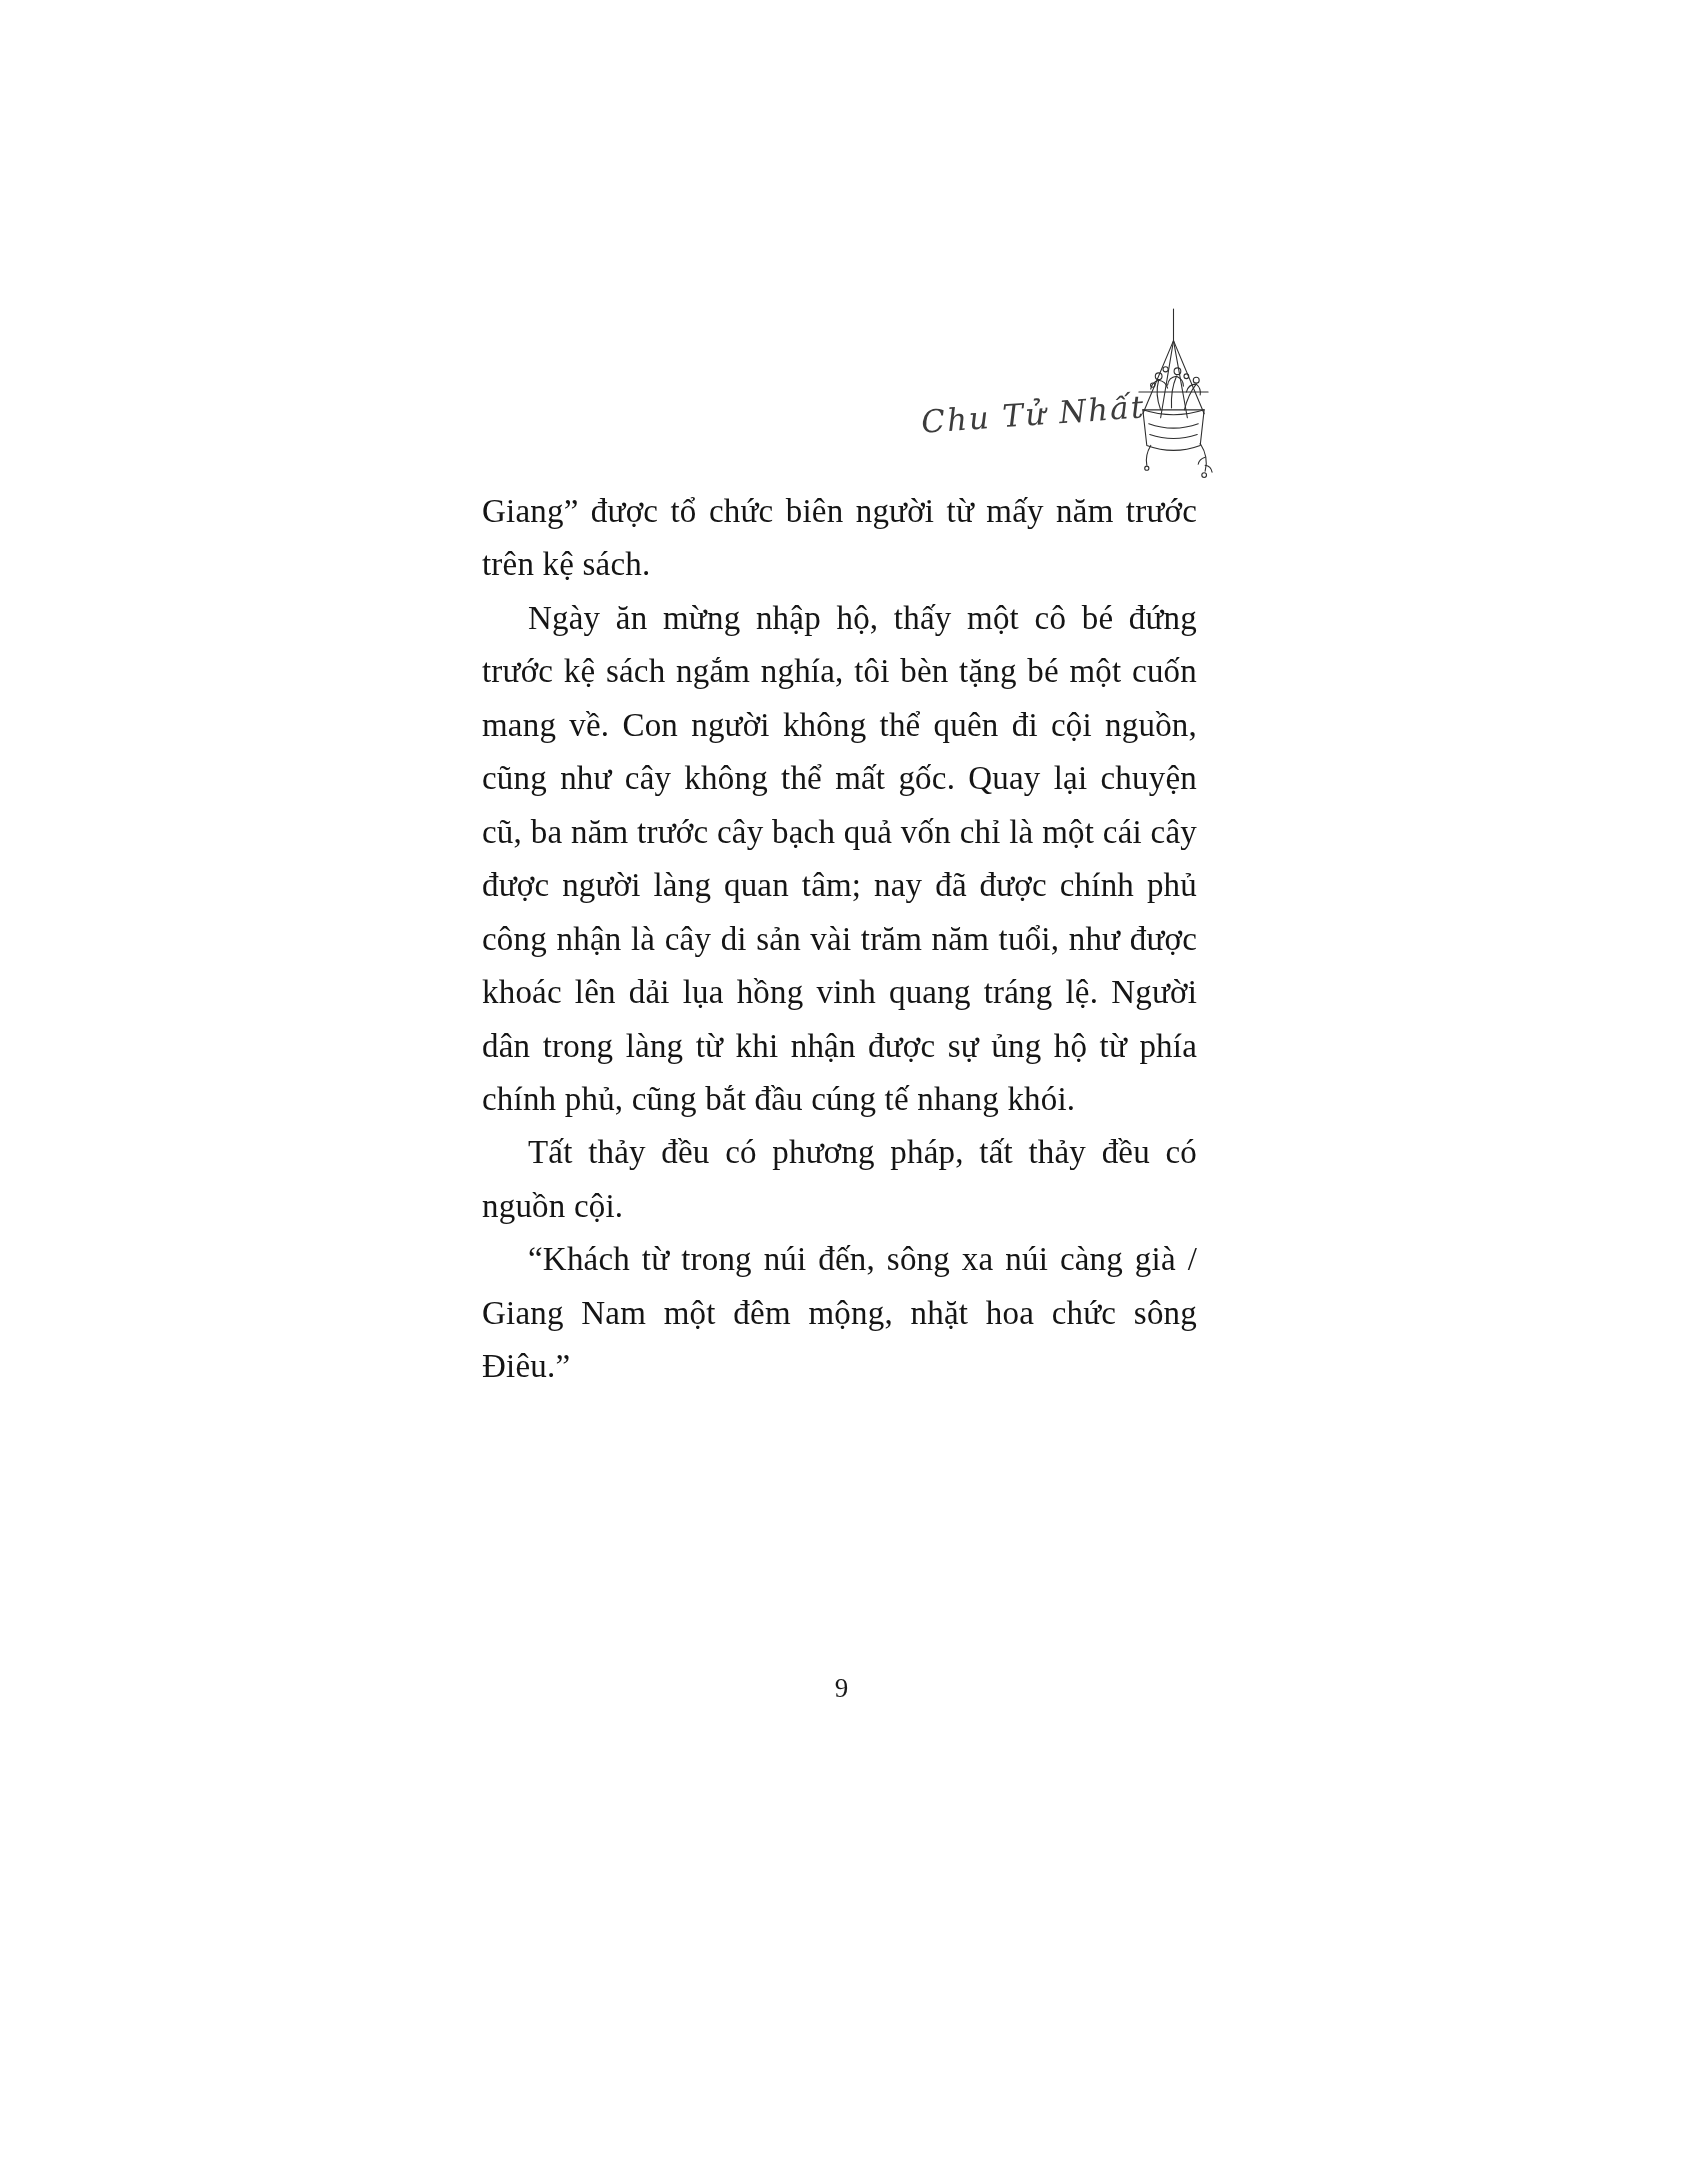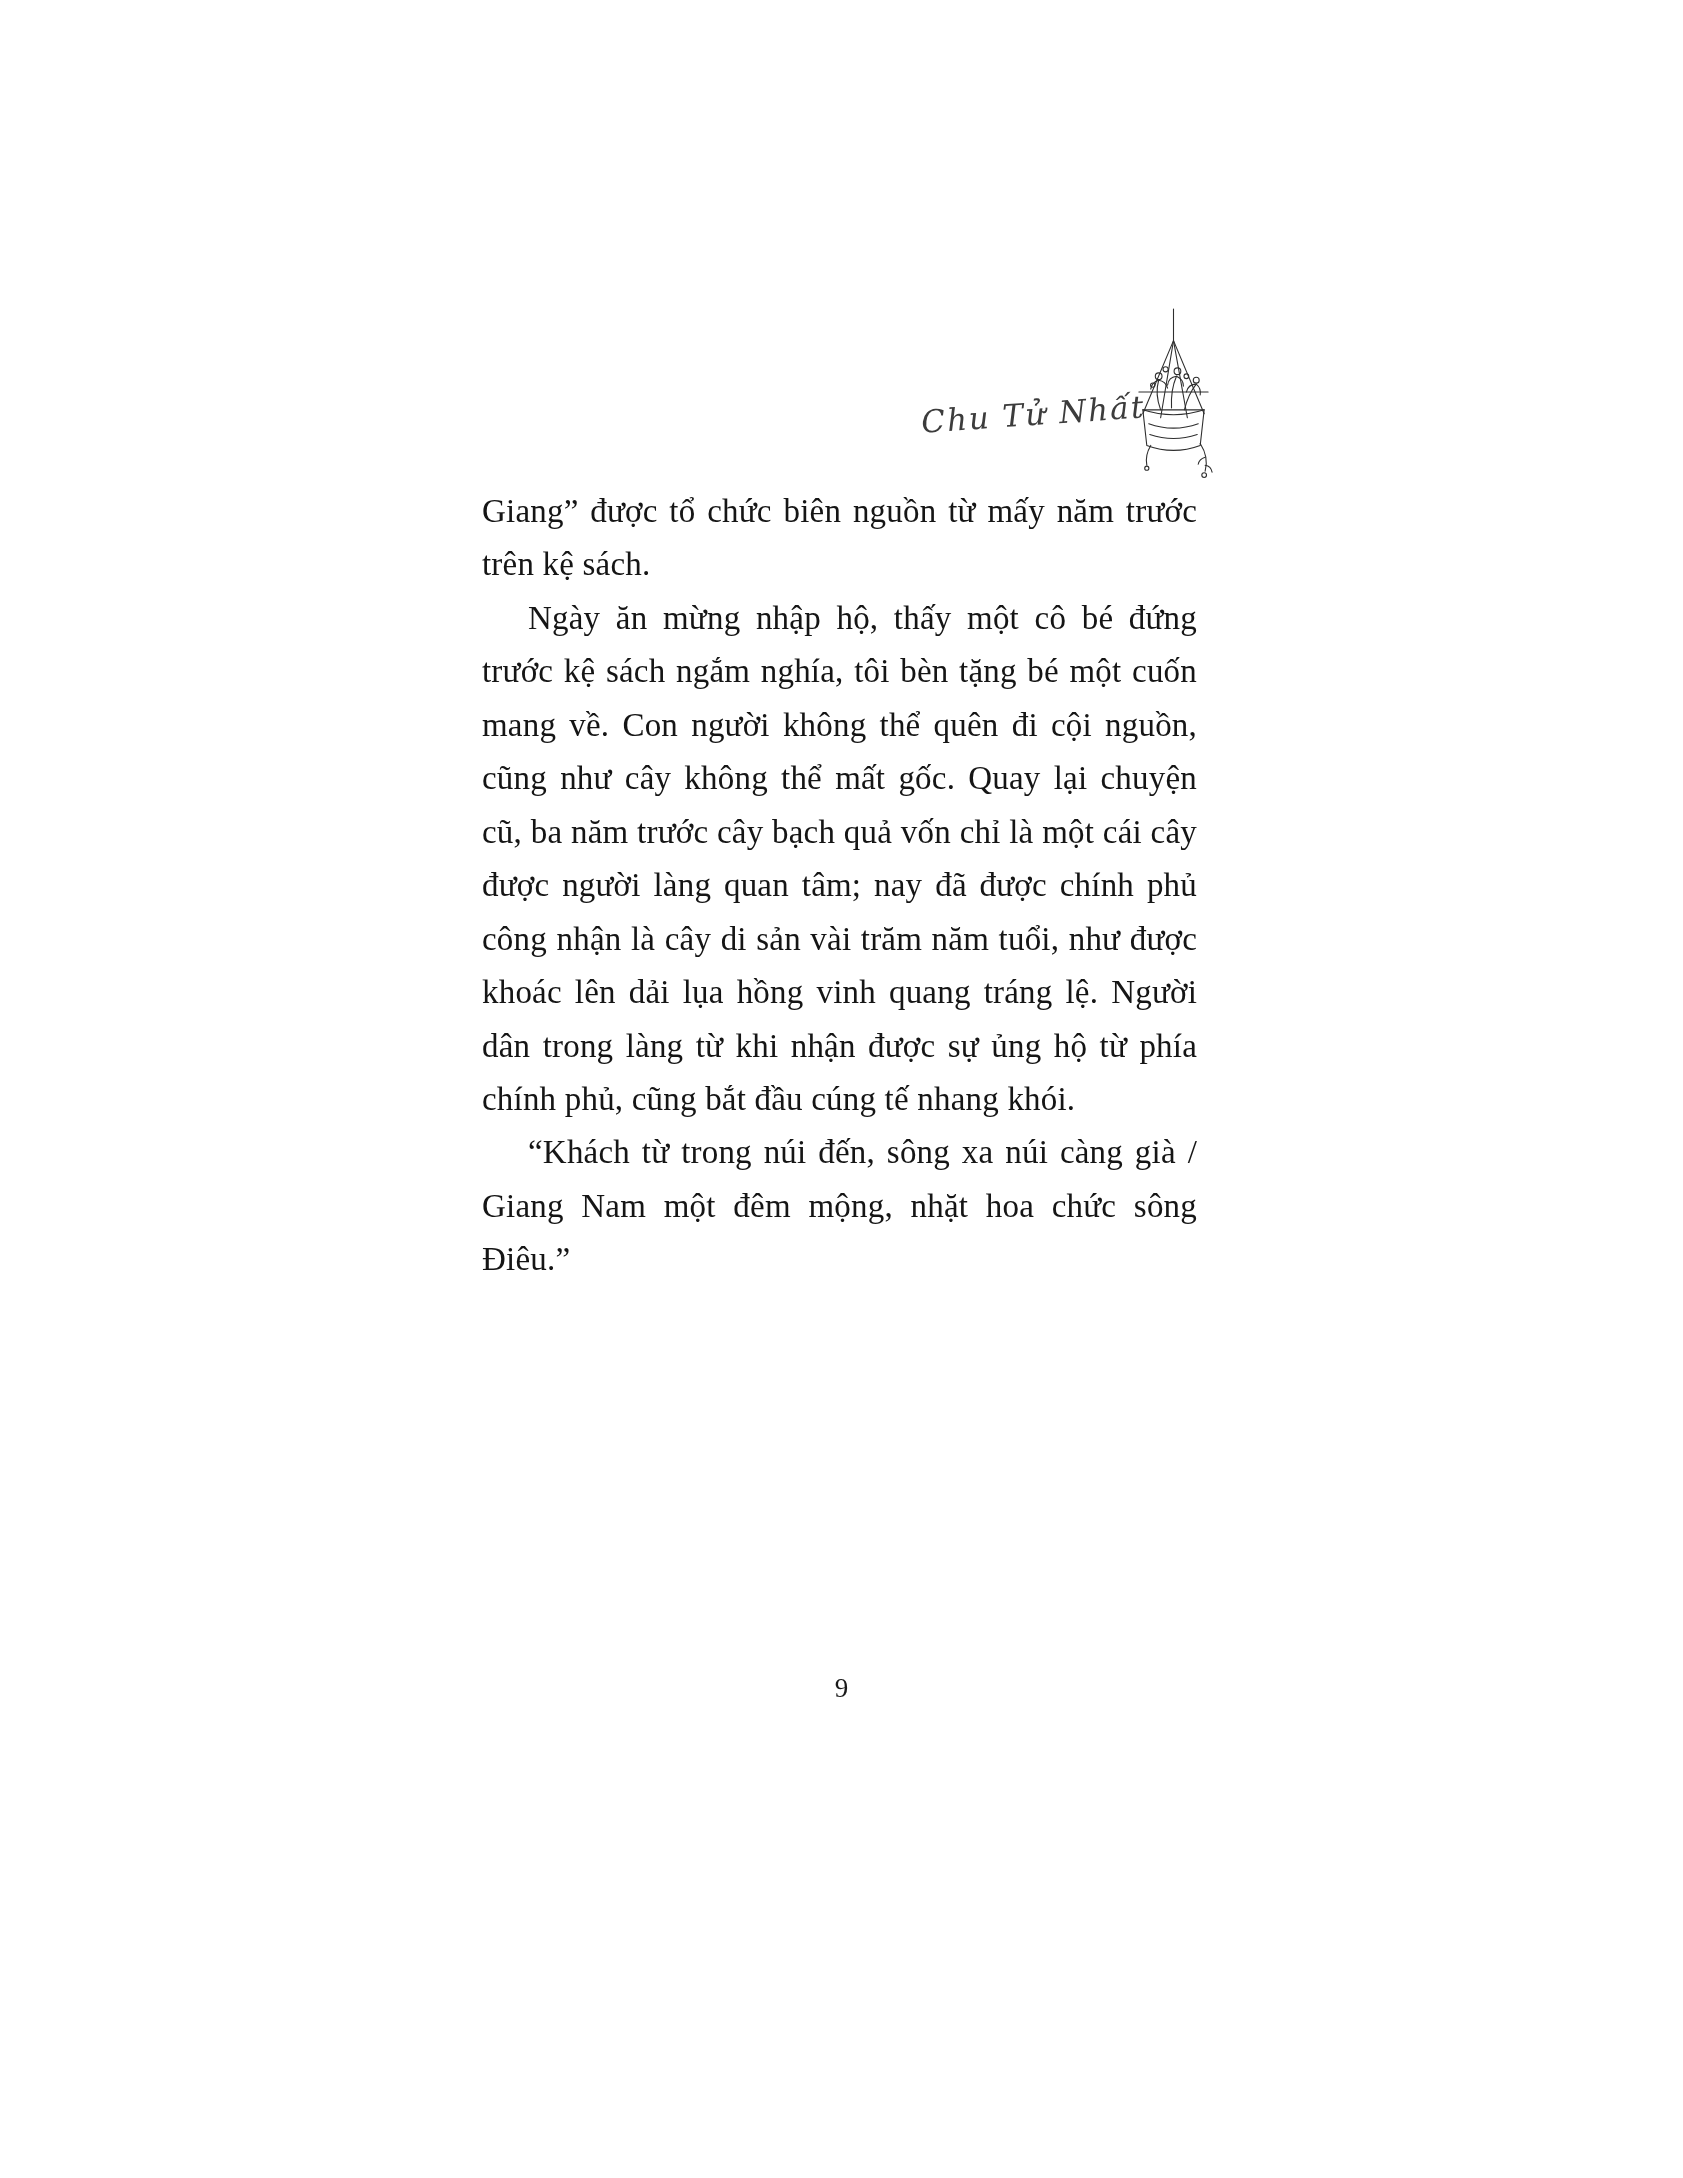--- a/index.html
+++ b/index.html
@@ -138,21 +138,22 @@
         <path d="M97 152 q-6 2 -7 7"></path>
         <path d="M97 160 q6 1 7 7"></path>
         <circle cx="96" cy="170" r="2.4"></circle>
         <path d="M42 140 q-6 10 -4 20"></path>
         <circle cx="38" cy="163" r="2.1"></circle>
       </g>
     </svg>
   </div>
 
   <div class="body-text">
-    <p class="first">Giang” được tổ chức biên nguồn từ mấy năm trước trên kệ sách.</p>
+    <p class="first">Giang” được tổ chức biên người từ mấy năm trước trên kệ sách.</p>
     <p class="indent">Ngày ăn mừng nhập hộ, thấy một cô bé đứng trước kệ sách ngắm nghía, tôi bèn tặng bé một cuốn mang về. Con người không thể quên đi cội nguồn, cũng như cây không thể mất gốc. Quay lại chuyện cũ, ba năm trước cây bạch quả vốn chỉ là một cái cây được người làng quan tâm; nay đã được chính phủ công nhận là cây di sản vài trăm năm tuổi, như được khoác lên dải lụa hồng vinh quang tráng lệ. Người dân trong làng từ khi nhận được sự ủng hộ từ phía chính phủ, cũng bắt đầu cúng tế nhang khói.</p>
+    <p class="indent">Tất thảy đều có phương pháp, tất thảy đều có nguồn cội.</p>
     <p class="indent">“Khách từ trong núi đến, sông xa núi càng già / Giang Nam một đêm mộng, nhặt hoa chức sông Điêu.”</p>
   </div>
 
   <div class="folio">9</div>
 
 </div>
 
 
 </body></html>

